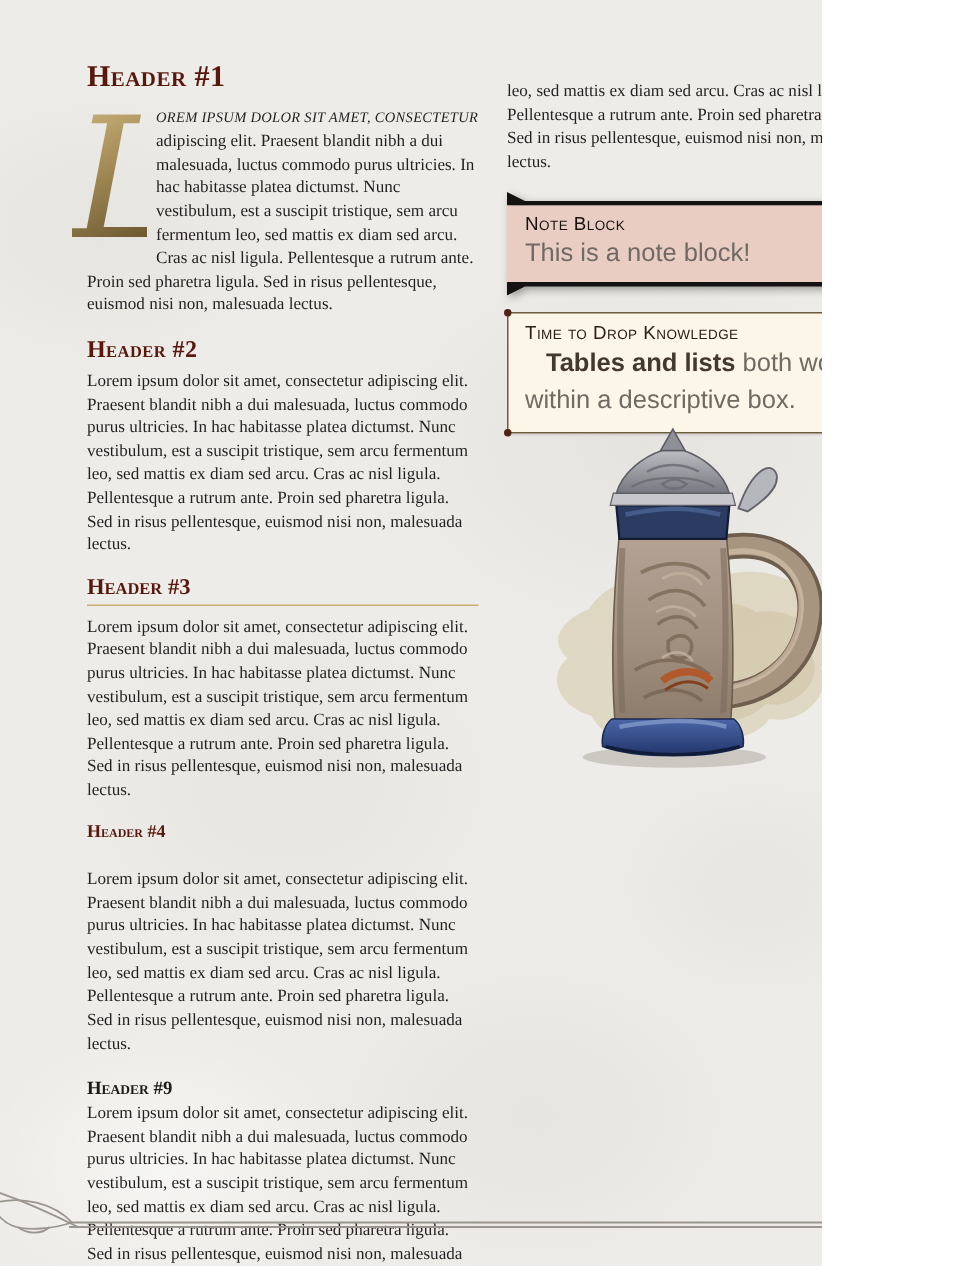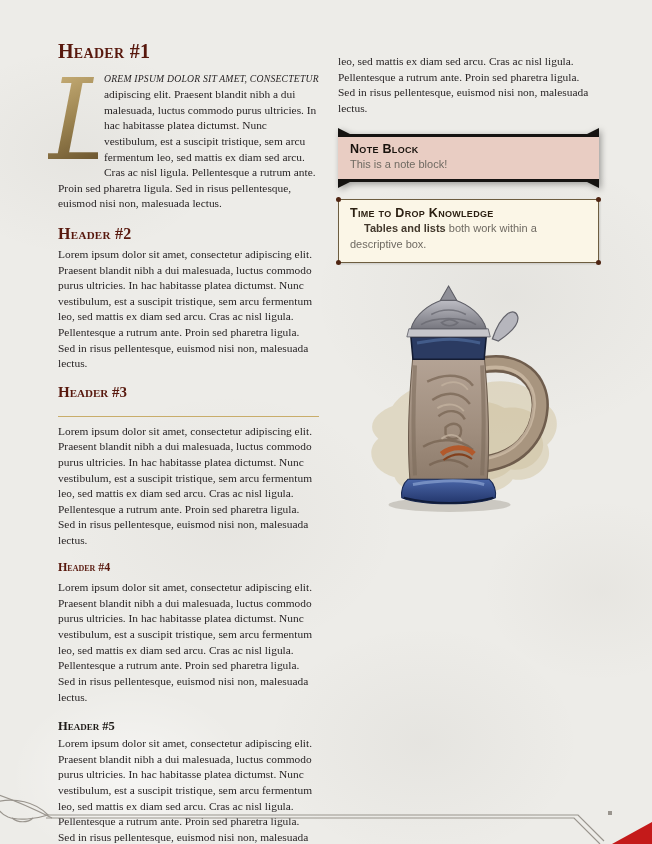--- a/index.html
+++ b/index.html
@@ -1,39 +1,39 @@
 <!DOCTYPE html>
 <html><head>
 <meta charset="utf-8">
 <style>
   html,body{margin:0;padding:0;}
   .page{
     position:relative;
-    width:652px;height:844px;
+    width:548px;height:844px;
     overflow:hidden;
     background-color:#EDECE8;
     background-image:
       radial-gradient(ellipse 220px 160px at 12% 18%, rgba(90,85,75,0.05), transparent 65%),
       radial-gradient(ellipse 300px 220px at 78% 35%, rgba(90,85,75,0.06), transparent 65%),
       radial-gradient(ellipse 260px 200px at 35% 62%, rgba(110,100,90,0.05), transparent 65%),
       radial-gradient(ellipse 240px 180px at 65% 88%, rgba(90,85,75,0.05), transparent 65%),
       radial-gradient(ellipse 180px 140px at 92% 70%, rgba(120,110,95,0.05), transparent 65%),
       radial-gradient(ellipse 200px 150px at 20% 92%, rgba(255,255,255,0.5), transparent 60%);
     font-family:"Liberation Serif", serif;
     color:#231f20;
   }
   .col{position:absolute;width:261px;}
   .col-left{left:58px;top:40px;}
   .col-right{left:338px;top:54px;}
 
   h1,h2,h3,h4,h5{font-variant:small-caps;color:#58180D;margin:0;line-height:1.12;font-weight:bold;}
   h1{font-size:20px;letter-spacing:.3px;margin-bottom:9px;}
   h2{font-size:16px;letter-spacing:.3px;margin:13px 0 4px;}
-  h3{font-size:15px;margin:12px 0 7px;padding-bottom:15px;border-bottom:1.5px solid #C9AD6A;}
-  h4{font-size:12px;margin:12px 0 6px;}
+  h3{font-size:15px;margin:12px 0 7px;padding-bottom:2px;border-bottom:1.5px solid #C9AD6A;}
+  h4{font-size:12px;margin:12px 0 18px;}
   h5{font-size:12.5px;margin:14px 0 3px;color:#1f1b18;}
   p{font-size:11.4px;line-height:1.37;margin:0 0 11px;}
 
   .dropcap{
     float:left;
     font-family:"DejaVu Serif", serif;
     font-style:italic;
     font-size:112px;
     line-height:.82;
     width:50px;height:102px;
@@ -48,26 +48,26 @@
     }
   }
   .lead{text-transform:uppercase;font-size:9.7px;letter-spacing:.2px;font-style:italic;}
 
   
   .note-block{margin:10px 0 11px;filter:drop-shadow(2px 2px 3px rgba(0,0,0,.35));}
   .note-bar{display:block;width:100%;height:9px;}
   .note-inner{background:#E9CDC3;padding:5px 12px 7px;}
   .note-title,.desc-title{
     font-family:"Liberation Sans", sans-serif;
-    font-variant:small-caps;font-weight:bold;
+    font-variant:small-caps;font-weight:normal;
     font-size:12.5px;color:#19130e;letter-spacing:.3px;
   }
   .note-body,.desc-text{
     font-family:"Liberation Sans", sans-serif;
-    font-size:11px;line-height:1.45;color:#6f6a62;margin-top:1px;
+    font-size:17px;line-height:1.45;color:#6f6a62;margin-top:1px;
   }
 
   
   .desc-box{
     position:relative;background:#FBF6E7;
     border:1px solid #6d5d40;
     padding:6px 11px 9px;
     box-shadow:1px 1px 2px rgba(0,0,0,.15);
   }
   .desc-title{color:#2c2013;}
@@ -94,21 +94,21 @@
       <span class="dropcap">L</span>
       <span class="lead">orem ipsum dolor sit amet, consectetur</span>
       <span>adipiscing elit. Praesent blandit nibh a dui malesuada, luctus commodo purus ultricies. In hac habitasse platea dictumst. Nunc vestibulum, est a suscipit tristique, sem arcu fermentum leo, sed mattis ex diam sed arcu. Cras ac nisl ligula. Pellentesque a rutrum ante. Proin sed pharetra ligula. Sed in risus pellentesque, euismod nisi non, malesuada lectus.</span>
     </p>
     <h2>Header #2</h2>
     <p>Lorem ipsum dolor sit amet, consectetur adipiscing elit. Praesent blandit nibh a dui malesuada, luctus commodo purus ultricies. In hac habitasse platea dictumst. Nunc vestibulum, est a suscipit tristique, sem arcu fermentum leo, sed mattis ex diam sed arcu. Cras ac nisl ligula. Pellentesque a rutrum ante. Proin sed pharetra ligula. Sed in risus pellentesque, euismod nisi non, malesuada lectus.</p>
     <h3>Header #3</h3>
     <p>Lorem ipsum dolor sit amet, consectetur adipiscing elit. Praesent blandit nibh a dui malesuada, luctus commodo purus ultricies. In hac habitasse platea dictumst. Nunc vestibulum, est a suscipit tristique, sem arcu fermentum leo, sed mattis ex diam sed arcu. Cras ac nisl ligula. Pellentesque a rutrum ante. Proin sed pharetra ligula. Sed in risus pellentesque, euismod nisi non, malesuada lectus.</p>
     <h4>Header #4</h4>
     <p>Lorem ipsum dolor sit amet, consectetur adipiscing elit. Praesent blandit nibh a dui malesuada, luctus commodo purus ultricies. In hac habitasse platea dictumst. Nunc vestibulum, est a suscipit tristique, sem arcu fermentum leo, sed mattis ex diam sed arcu. Cras ac nisl ligula. Pellentesque a rutrum ante. Proin sed pharetra ligula. Sed in risus pellentesque, euismod nisi non, malesuada lectus.</p>
-    <h5>Header #5</h5>
+    <h5>Header #9</h5>
     <p>Lorem ipsum dolor sit amet, consectetur adipiscing elit. Praesent blandit nibh a dui malesuada, luctus commodo purus ultricies. In hac habitasse platea dictumst. Nunc vestibulum, est a suscipit tristique, sem arcu fermentum leo, sed mattis ex diam sed arcu. Cras ac nisl ligula. Pellentesque a rutrum ante. Proin sed pharetra ligula. Sed in risus pellentesque, euismod nisi non, malesuada lectus.</p>
 
   </div>
 
   <div class="col col-right">
     <p>leo, sed mattis ex diam sed arcu. Cras ac nisl ligula. Pellentesque a rutrum ante. Proin sed pharetra ligula. Sed in risus pellentesque, euismod nisi non, malesuada lectus.</p>
 
     <div class="note-block">
       <svg class="note-bar" viewBox="0 0 262 9" preserveAspectRatio="none">
         <path d="M0,0 L12,6 L250,6 L262,0 L262,9 L0,9 Z" fill="#151311"></path>

